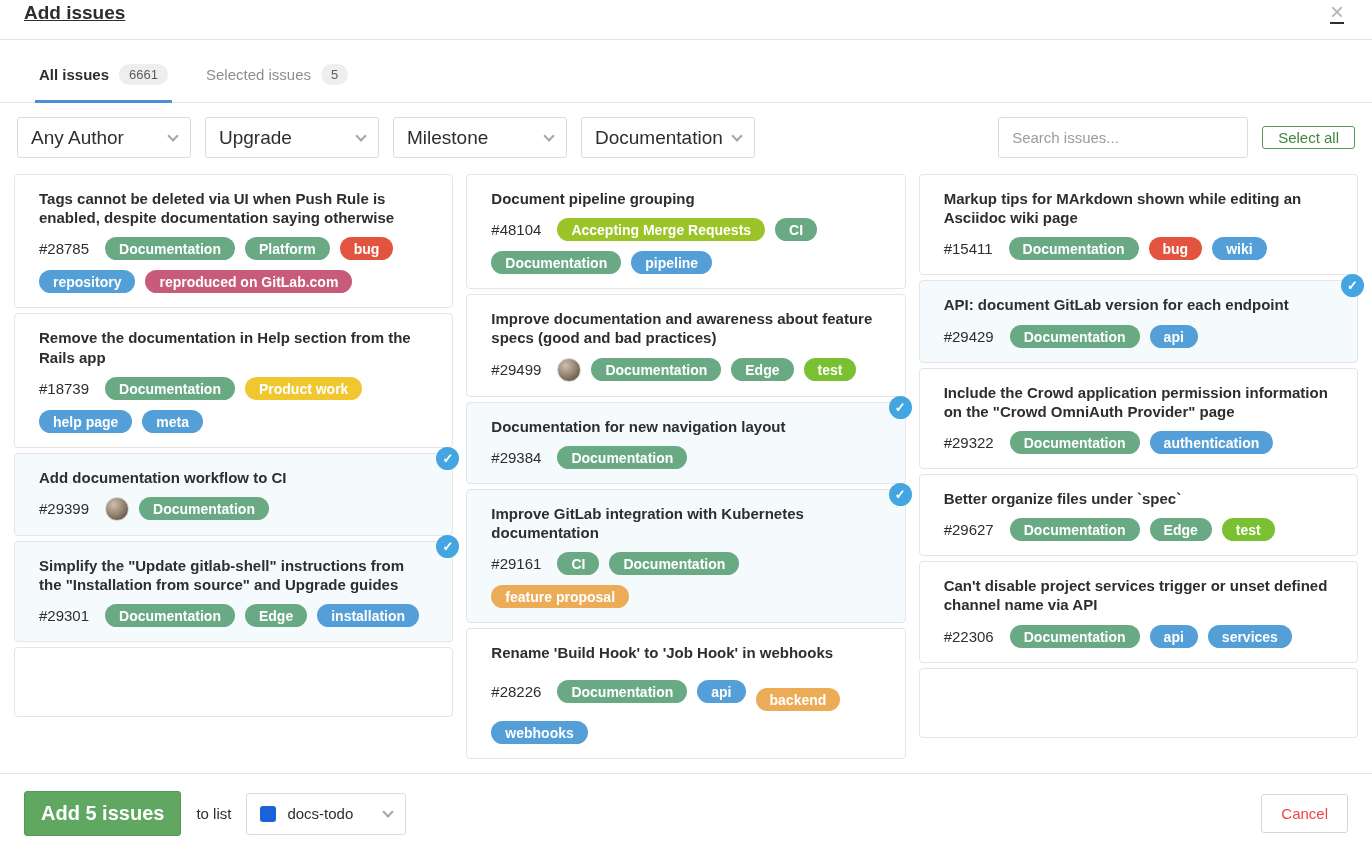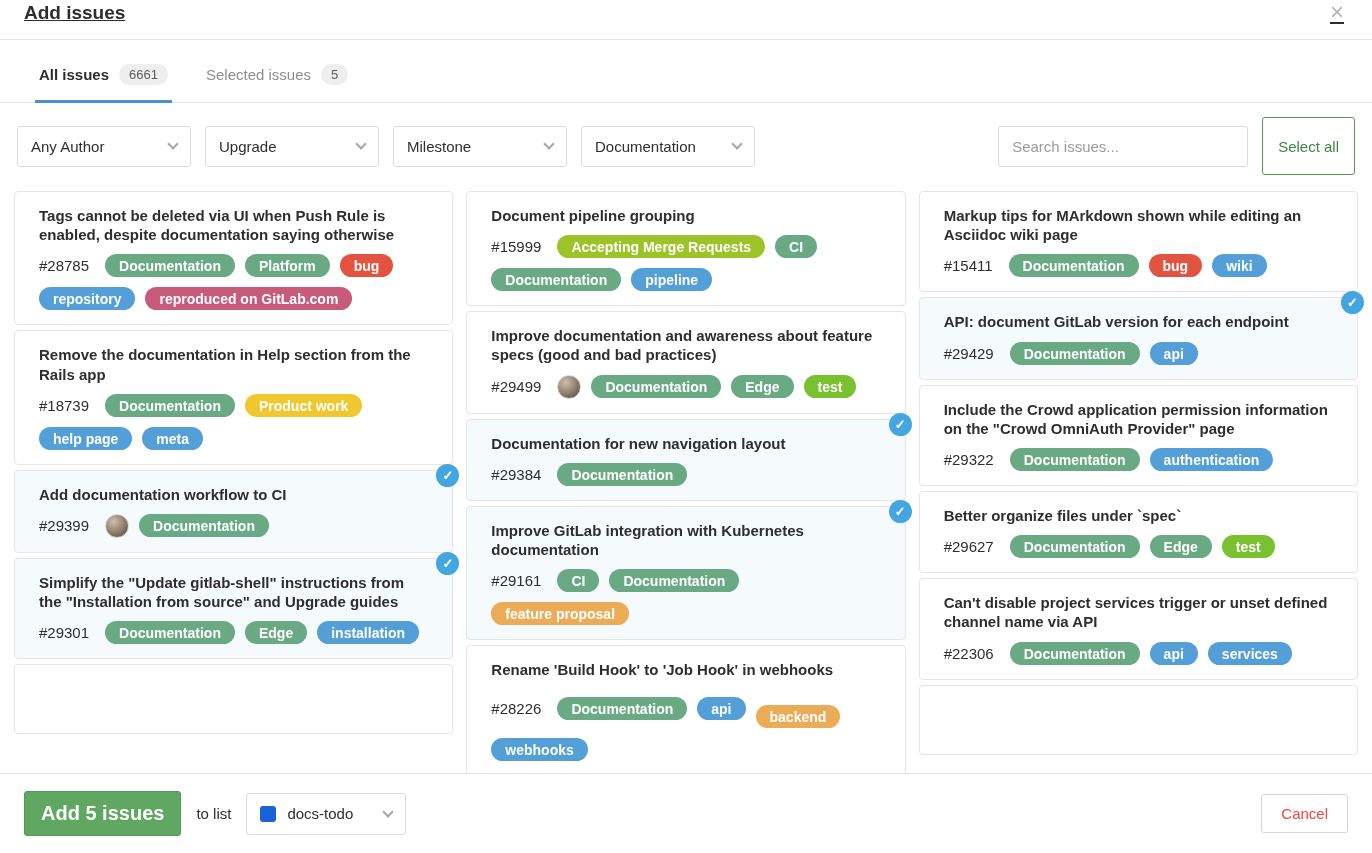--- a/index.html
+++ b/index.html
@@ -34,35 +34,35 @@
   .tab-count {
     background:#eeeeee; color:#5c5c5c; font-size:13px; font-weight:normal;
     padding:3px 10px; border-radius:11px;
   }
   
   .filters { display:flex; align-items:center; gap:14px; padding:14px 17px 16px; }
   .dropdown {
     width:174px; height:41px; background:#fff;
     border:1px solid #dcdcdc; border-radius:3px;
     display:flex; align-items:center; justify-content:space-between;
-    padding:0 13px; font-size:15px; cursor:pointer;
+    padding:0 13px; font-size:19px; cursor:pointer;
   }
   .chev {
     width:8px; height:8px; flex:0 0 8px;
     border-right:2px solid #a6a6a6; border-bottom:2px solid #a6a6a6;
     transform:rotate(45deg); margin-top:-4px;
   }
   .search-input {
     margin-left:auto; width:250px; height:41px;
     border:1px solid #dcdcdc; border-radius:3px; padding:0 13px;
     font-size:15px; font-family:inherit; color:#2e2e2e; outline:none;
   }
   .search-input::placeholder { color:#9b9b9b; }
   .select-all-btn {
-    height:58px; padding:0 15px; background:#fff;
+    height:23px; padding:0 15px; background:#fff;
     border:1px solid #549a57; border-radius:3px;
     color:#3f853f; font-size:15px; font-family:inherit; cursor:pointer;
   }
   
   .board { flex:1; overflow:hidden; display:flex; gap:13px; padding:0 14px; }
   .col { flex:1; min-width:0; }
   .card {
     position:relative; background:#fff;
     border:1px solid #e5e5e5; border-radius:4px;
     padding:14px 24px; margin-bottom:5px; cursor:pointer;
@@ -194,21 +194,21 @@
           <span class="label" style="background: rgb(105, 170, 133);">Edge</span>
           <span class="label" style="background: rgb(84, 159, 215);">installation</span>
         </div>
       </div>
       <div class="card partial"></div>
     </div>
   <div class="col">
       <div class="card">
         <div class="card-title">Document pipeline grouping</div>
         <div class="meta">
-          <span class="issue-num">#15999</span>
+          <span class="issue-num">#48104</span>
           <span class="label" style="background: rgb(156, 195, 39);">Accepting Merge Requests</span>
           <span class="label" style="background: rgb(105, 170, 133);">CI</span>
           <span class="label" style="background: rgb(105, 170, 133);">Documentation</span>
           <span class="label" style="background: rgb(84, 159, 215);">pipeline</span>
         </div>
       </div>
       <div class="card">
         <div class="card-title">Improve documentation and awareness about feature specs (good and bad practices)</div>
         <div class="meta">
           <span class="issue-num">#29499</span>

